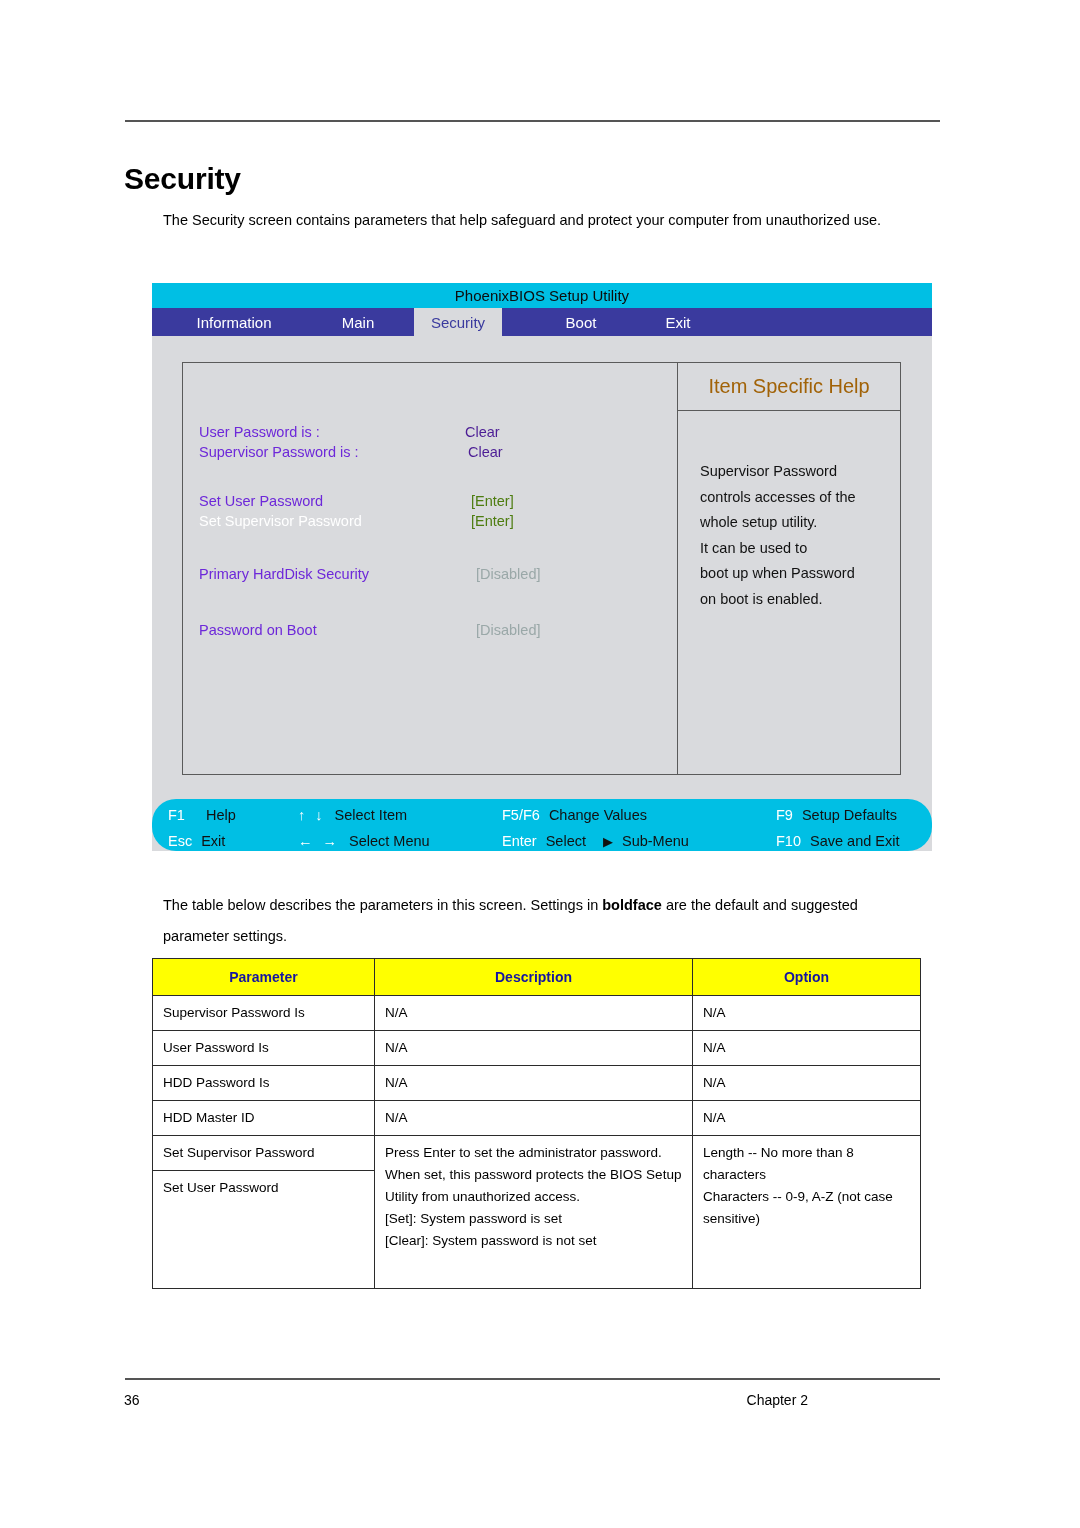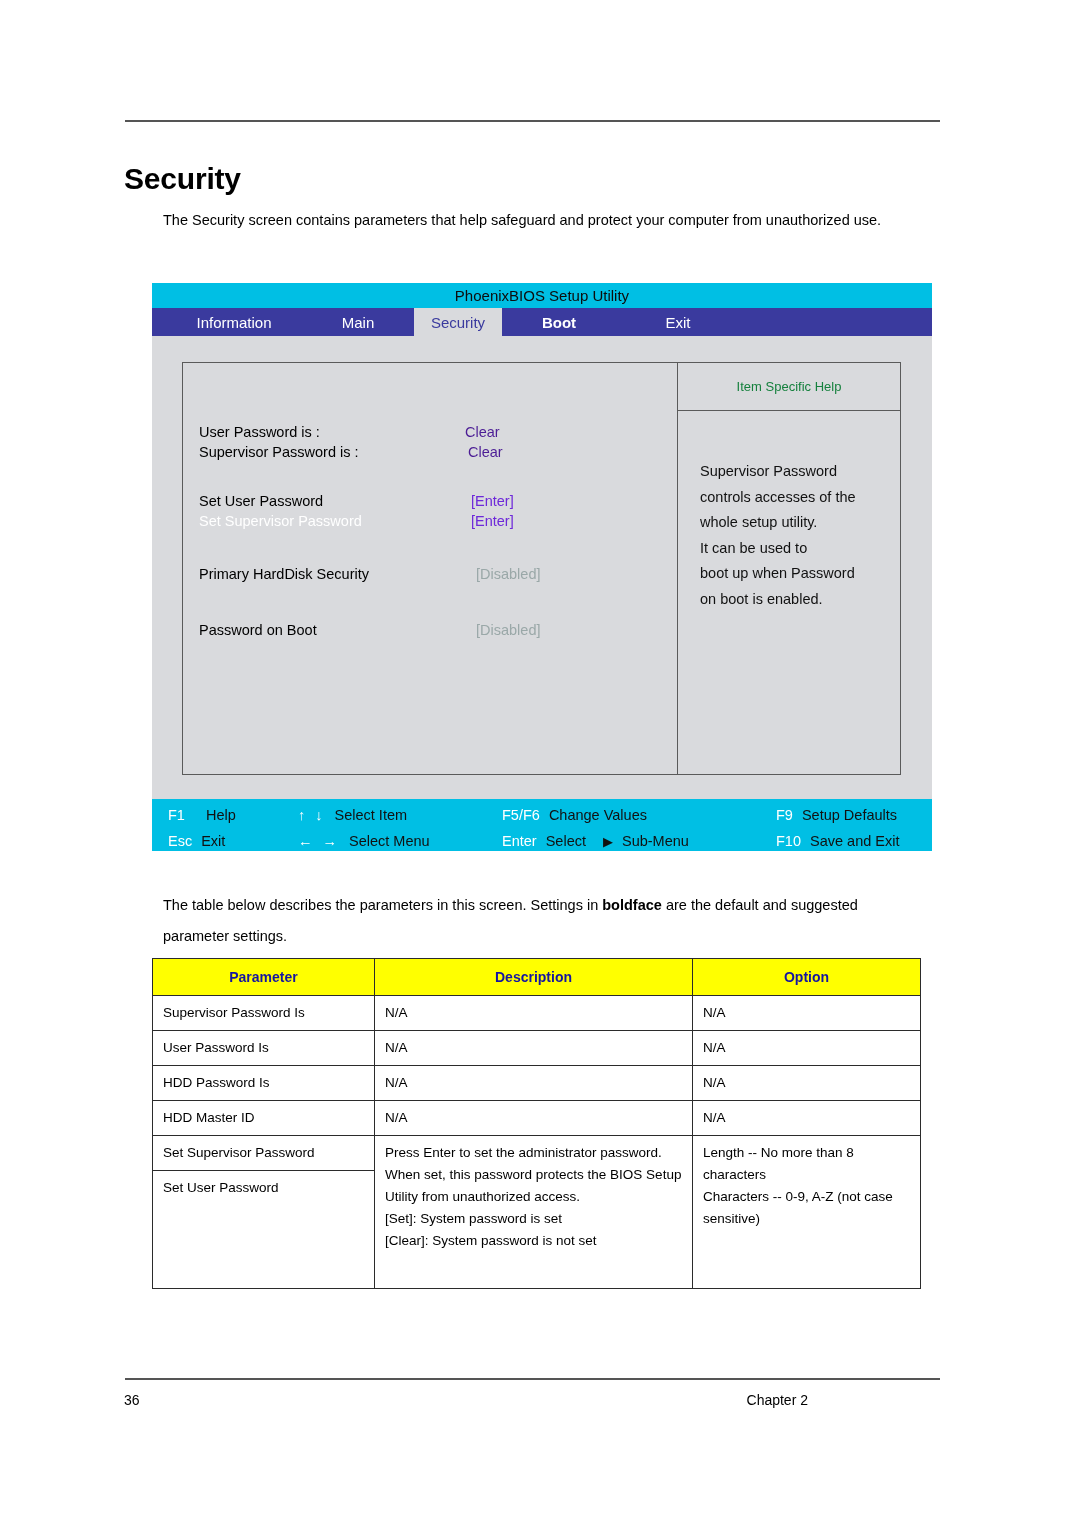--- a/index.html
+++ b/index.html
@@ -91,21 +91,21 @@
     justify-content: center;
     white-space: nowrap;
   }
   .bios-tab.active {
     background: #d9dadd;
     color: #3a3a9e;
   }
   .tab-information { left: 18px;  width: 128px; }
   .tab-main        { left: 166px; width: 80px;  }
   .tab-security    { left: 262px; width: 88px;  }
-  .tab-boot        { left: 376px; width: 62px; font-weight: bold;  }
+  .tab-boot        { left: 398px; width: 62px;  }
   .tab-exit        { left: 500px; width: 52px;  }
 
   
   .bios-inner {
     position: absolute;
     left: 30px; top: 79px;
     width: 719px; height: 413px;
     border: 1px solid #5a5a5a;
     display: flex;
     background: #d9dadd;
@@ -118,59 +118,60 @@
   .bios-help {
     position: relative;
     flex: 1;
   }
   .help-title {
     height: 48px;
     border-bottom: 1px solid #5a5a5a;
     display: flex;
     align-items: center;
     justify-content: center;
-    font-size: 13px;
-    color: #15803d;
+    font-size: 20px;
+    color: #a16207;
   }
   .help-body {
     padding: 48px 0 0 22px;
     font-size: 14.5px;
     line-height: 25.5px;
     color: #111;
   }
 
   
   .srow {
     position: absolute;
     left: 0;
     width: 100%;
     display: block;
     font-size: 14.5px;
   }
   .slabel {
     position: absolute;
     left: 16px;
     white-space: nowrap;
-    color: #000000;
+    color: #6d28d9;
   }
   .slabel.selected { color: #ffffff; }
   .sval {
     position: absolute;
     white-space: nowrap;
   }
   .sval.blue     { color: #4c1d95; }
-  .sval.black    { color: #6d28d9; }
+  .sval.black    { color: #4d7c0f; }
   .sval.disabled { color: #9aa8a8; margin-left: 8px; }
 
   
   .fkeys {
     position: absolute;
     left: 0; bottom: 0;
     width: 780px; height: 52px;
     background: #00bfe4;
+    border-radius: 24px;
   }
   .fk {
     position: absolute;
     font-size: 14.5px;
     white-space: nowrap;
     display: flex;
     align-items: center;
     gap: 9px;
   }
   .fk .k   { color: #ffffff; }

